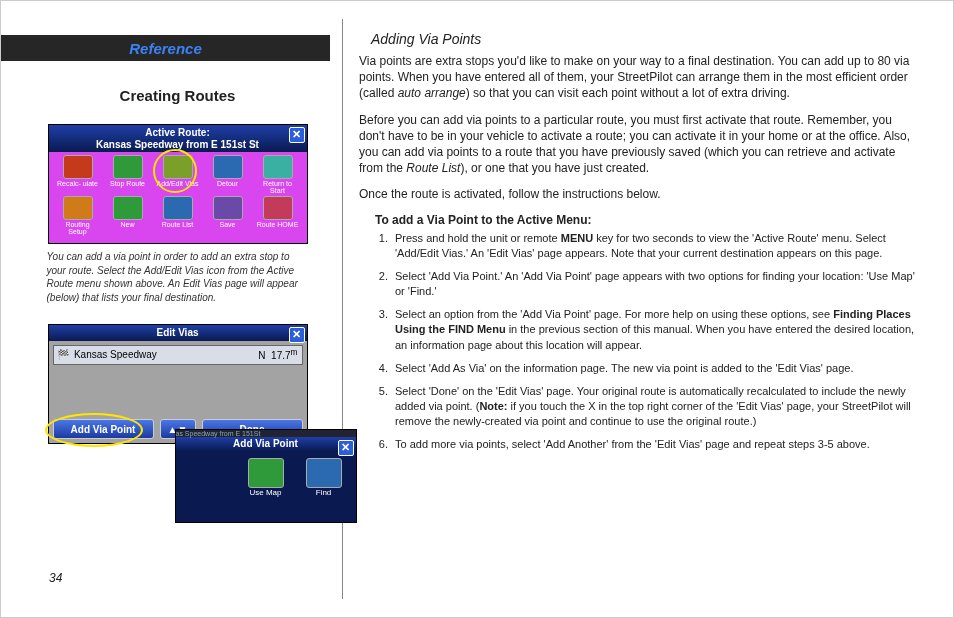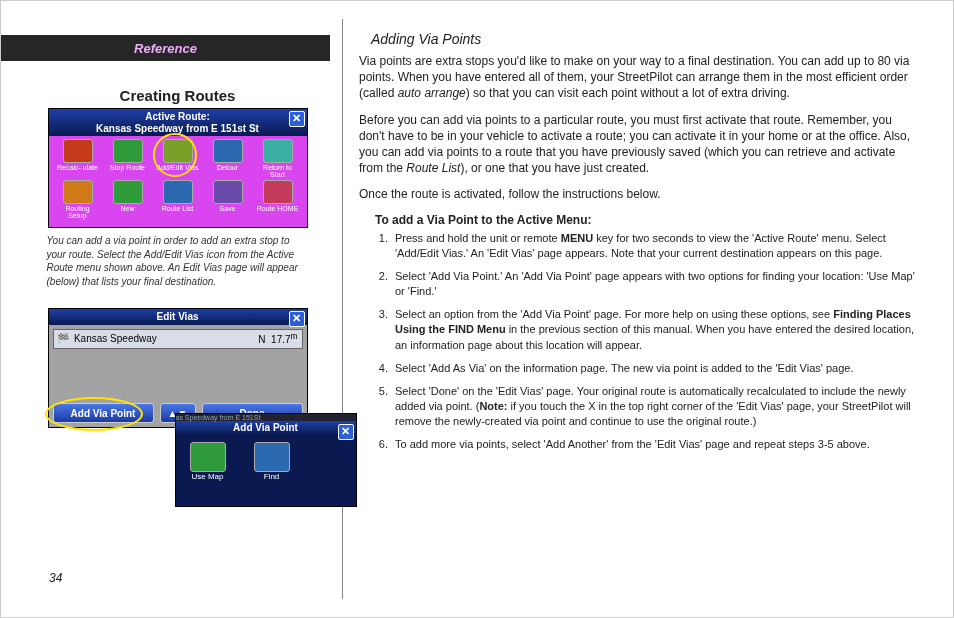--- a/index.html
+++ b/index.html
@@ -1,22 +1,22 @@
 <!DOCTYPE html>
 <html><head>
 <meta charset="utf-8">
 <style>
 html,body{margin:0;padding:0;font-family:"Myriad Pro","Segoe UI",Arial,sans-serif;background:#fff;color:#222}
 .page{width:954px;height:618px;position:relative;box-sizing:border-box;border:1px solid #ccc;padding:18px 36px 18px 24px}
 .cols{display:flex;height:100%;gap:0}
 .left{flex:0 0 305px;position:relative}
 .divider{flex:0 0 1px;background:#888;margin:0 12px}
 .right{flex:1;padding-top:6px;padding-left:4px}
-.ref-bar{height:26px;background:#262626;color:#f0abfc;font-weight:700;font-style:italic;font-size:13px;display:flex;align-items:center;justify-content:center;margin-top:16px;border-radius:0;margin-left:-24px}
-.left h2{font-weight:700;font-size:15px;text-align:center;margin:26px 0 4px;font-style:normal}
+.ref-bar{height:26px;background:#262626;color:#3b82f6;font-weight:700;font-style:italic;font-size:15px;display:flex;align-items:center;justify-content:center;margin-top:16px;border-radius:0;margin-left:-24px}
+.left h2{font-weight:700;font-size:15px;text-align:center;margin:26px 0 20px;font-style:normal}
 .shot{border:1px solid #000;width:258px;height:118px;margin:0 auto 6px;background:#d946ef;position:relative;overflow:hidden;font-family:Arial}
 .shot2{border:1px solid #000;width:258px;height:118px;margin:20px auto 0;background:#a3a3a3;position:relative;font-family:Arial}
 .shot-title{background:linear-gradient(#1e3fa8,#0a1a50);color:#fff;text-align:center;font-size:10px;font-weight:700;padding:2px 0;line-height:1.15}
 .shot-close{position:absolute;top:2px;right:2px;width:14px;height:14px;background:#2b5ed8;border:1px solid #fff;color:#fff;font-size:11px;line-height:12px;text-align:center;font-weight:700;border-radius:2px}
 .icon-grid{display:flex;flex-wrap:wrap;justify-content:space-around;padding:2px 4px}
 .app-icon{width:44px;display:flex;flex-direction:column;align-items:center;margin:1px 0}
 .app-icon .sq{width:28px;height:22px;border-radius:3px;border:1px solid #aaa}
 .app-icon .lbl{font-size:7px;color:#fff;text-align:center;margin-top:1px;line-height:1}
 .hl-circ{position:absolute;border:2px solid #ffe400;border-radius:50%}
 .caption{font-style:italic;font-size:10px;line-height:1.35;color:#333;width:262px;margin:4px auto 0}
@@ -117,21 +117,21 @@
         <div class="pill">Add Via Point</div>
         <div class="pill sm">▲▼</div>
         <div class="pill">Done</div>
       </div>
       <div class="hl-circ" style="left:-4px;bottom:-4px;width:94px;height:30px"></div>
 
       <div class="mini">
         <div style="font-size:7px;color:#8aa;background:#223;一padding:1px 2px">as Speedway from E 151St</div>
         <div class="shot-title" style="padding:1px 0">Add Via Point</div>
         <div class="shot-close" style="top:10px">✕</div>
-        <div class="icon-grid" id="icongrid2" style="justify-content:flex-start;padding:6px 10px;gap:20px">
+        <div class="icon-grid" id="icongrid2" style="justify-content:flex-end;padding:6px 10px;gap:14px">
               <div class="app-icon">
                 <div class="sq" style="background: rgb(46, 154, 58); width: 34px; height: 28px;"></div>
                 <div class="lbl" style="font-size: 8px;">Use Map</div>
               </div>
               <div class="app-icon">
                 <div class="sq" style="background: rgb(43, 106, 176); width: 34px; height: 28px;"></div>
                 <div class="lbl" style="font-size: 8px;">Find</div>
               </div>
             </div>
       </div>

